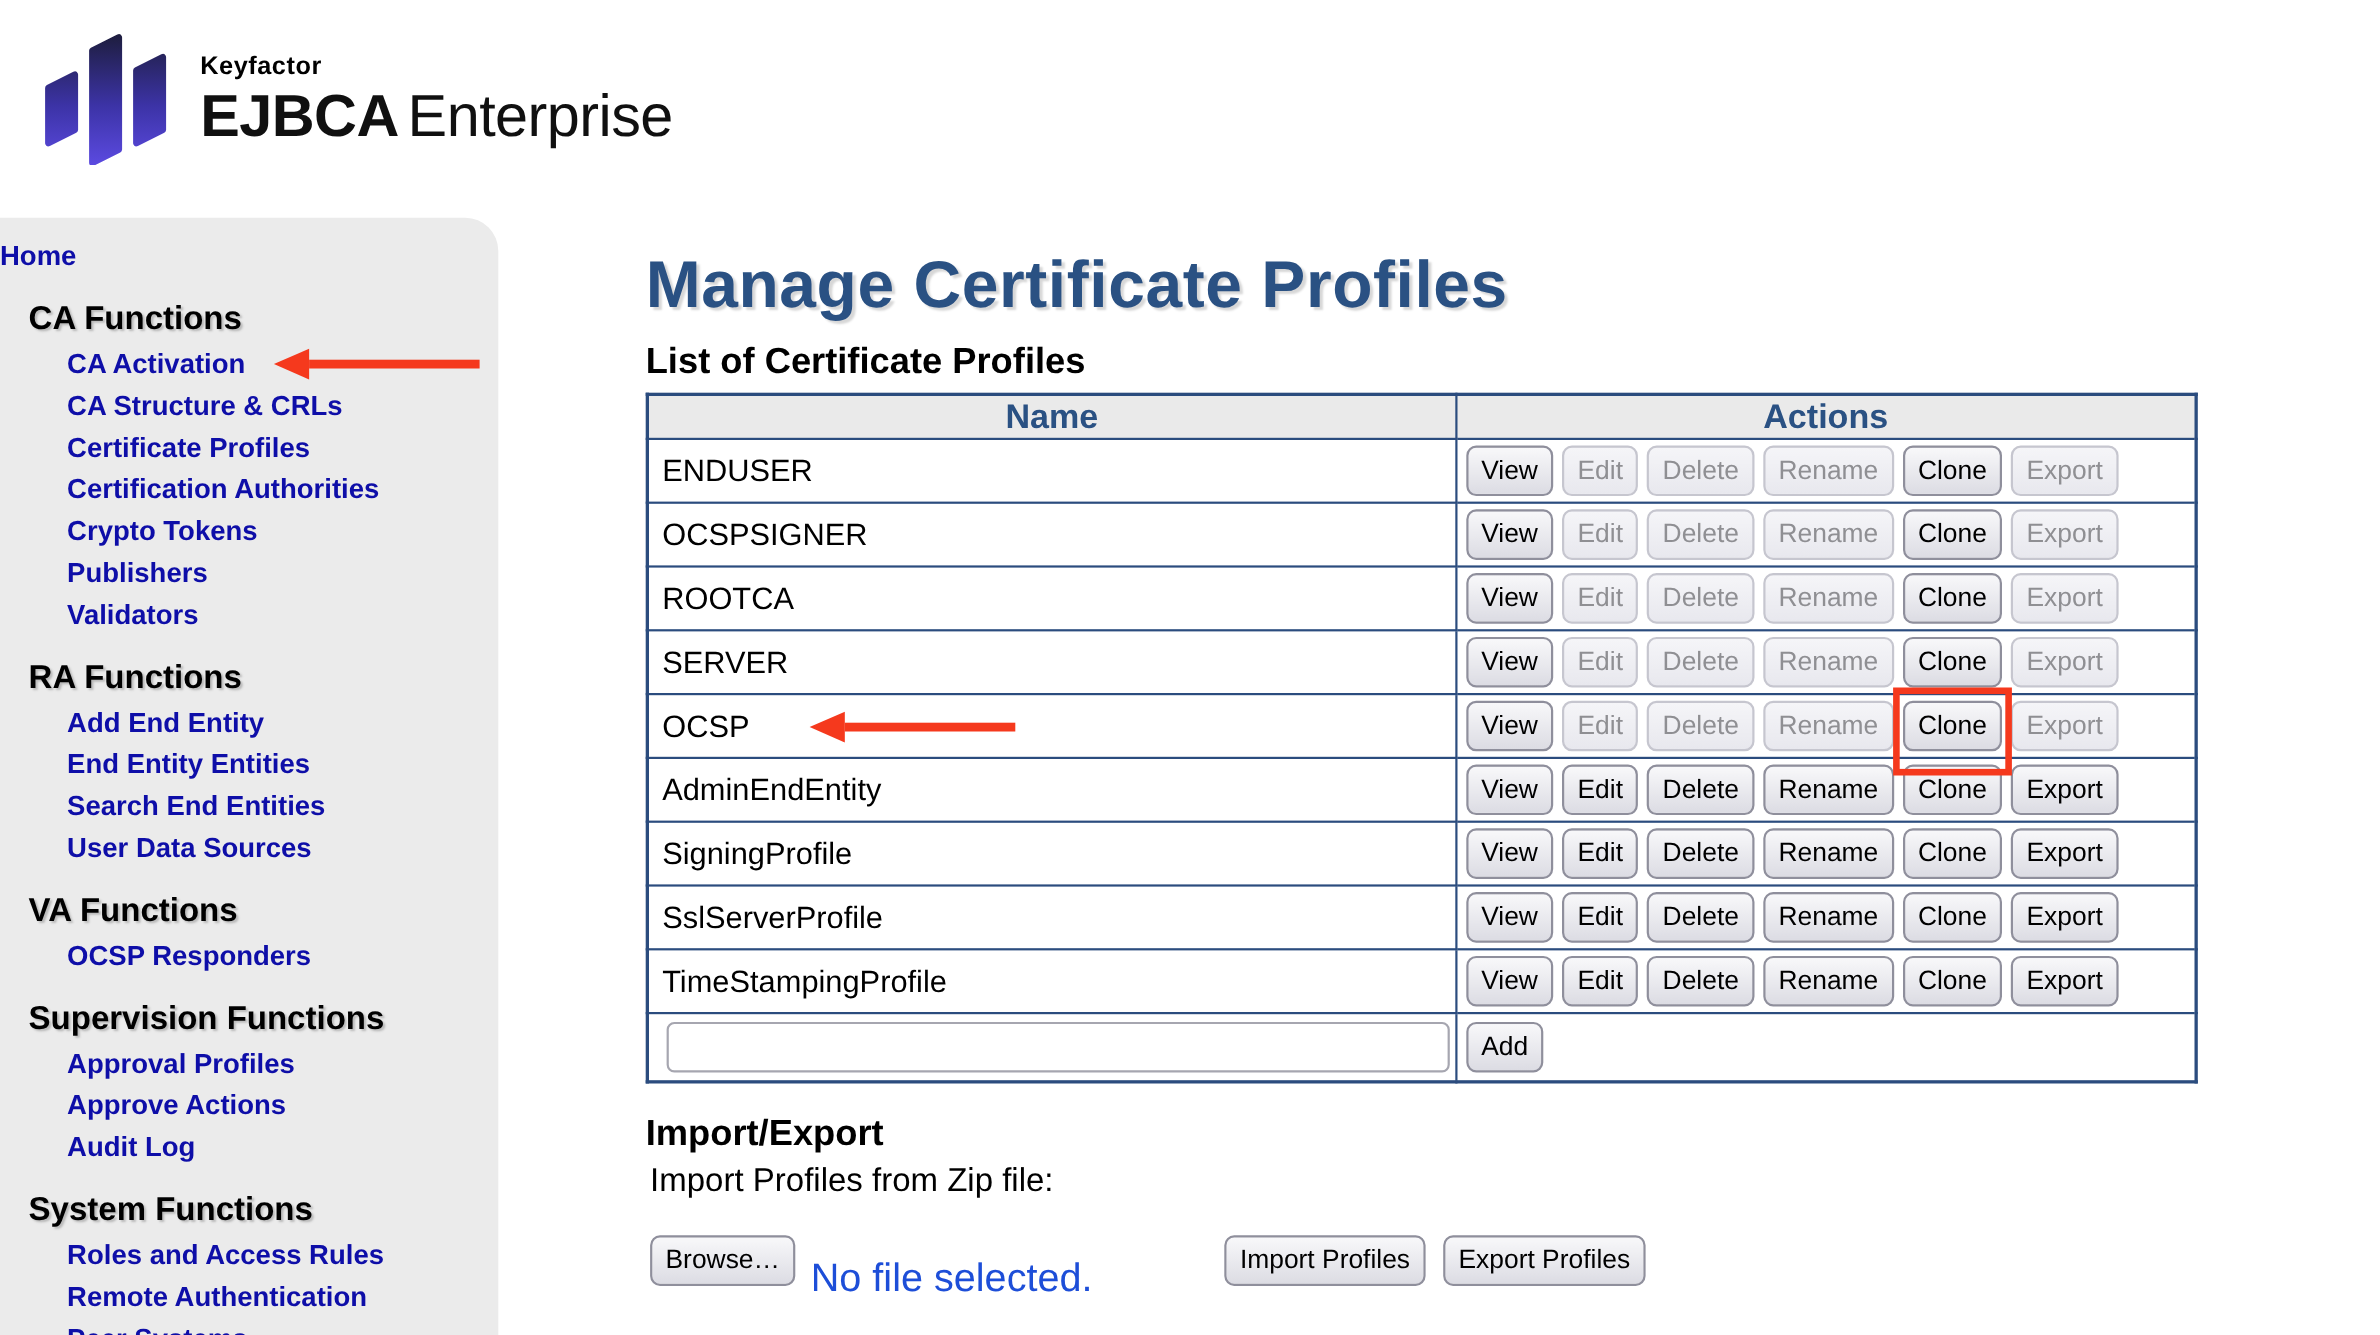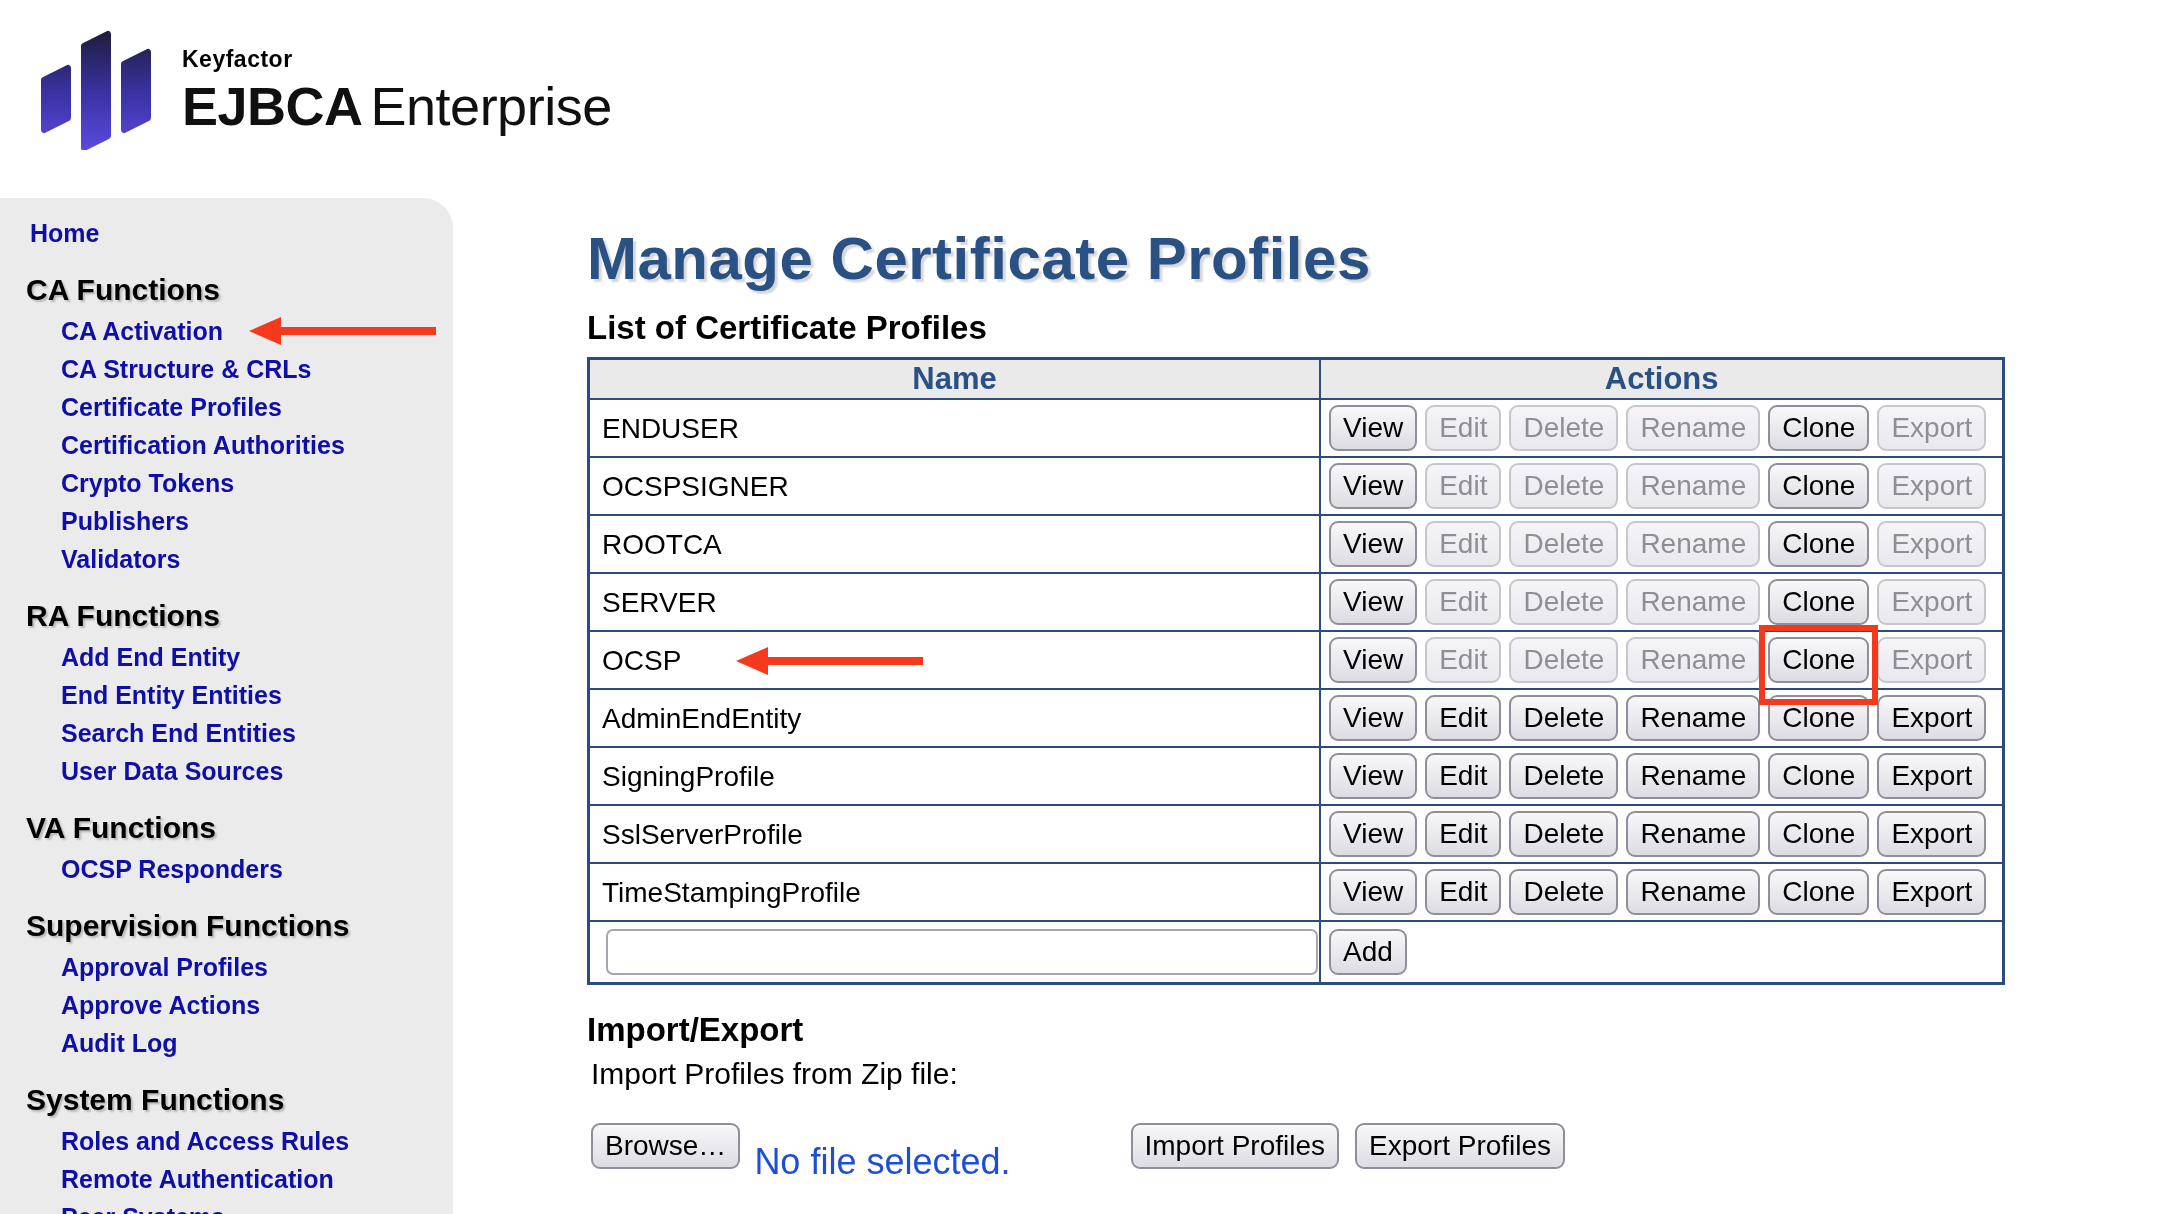--- a/index.html
+++ b/index.html
@@ -26,21 +26,21 @@
   .p-light{ font-weight:normal; margin-left:8px; }
 
   
   .sidebar{
     position:absolute; left:0; top:198px; width:453px; height:1016px;
     background:var(--sidebg); border-top-right-radius:30px;
     padding-top:16px; overflow:hidden;
   }
   .side-item{ display:flex; align-items:center; cursor:default; }
   .side-item.home, .side-item.link{ height:38px; font-weight:bold; font-size:25px; color:var(--linkblue); }
-  .side-item.home{ padding-left:30px; }
+  .side-item.home{ }
   .side-item.link{ padding-left:61px; }
   .side-item.header{
     height:44px; margin-top:16px; padding-left:26px;
     font-weight:bold; font-size:30px; color:#000; text-shadow:2px 2px 2px #b9b9b9;
   }
 
   
   .red-arrow{ display:inline-flex; align-items:center; margin-left:26px; }
   .arrow-head{ width:0; height:0; border-top:14px solid transparent; border-bottom:14px solid transparent; border-right:32px solid var(--red); }
   .arrow-shaft{ width:155px; height:8px; background:var(--red); }
@@ -65,21 +65,21 @@
     height:40px; background:#eaeaea; color:var(--steel);
     font-size:31px; font-weight:bold; text-align:center;
   }
   th.col-name{ width:735px; }
   td.name-cell{ font-size:28px; color:#000; padding-left:12px; height:58px; white-space:nowrap; }
   td.name-cell .red-arrow{ margin-left:55px; vertical-align:middle; }
   td.name-cell .profile-name{ vertical-align:middle; }
   td.actions-cell{ padding:5px 8px; white-space:nowrap; }
 
   .btn{
-    font-family:"Liberation Sans", sans-serif; font-size:28px; height:46px; padding:0 12px;
+    font-family:"Liberation Sans", sans-serif; font-size:24px; height:46px; padding:0 12px;
     border-radius:9px; background:linear-gradient(#f8f8fa,#dcdce3);
     margin-right:8px; vertical-align:middle; cursor:pointer;
   }
   .btn.enabled{ color:#000; border:2px solid #8f8f9c; }
   .btn.disabled{ color:#8f8f93; border:2px solid #c6c6cf; background:linear-gradient(#f5f5f8,#e8e8ee); }
 
   tr.add-row td{ height:62px; }
   #add-input{
     width:712px; height:46px; margin-left:4px; font-size:27px;
     border:2px solid #a6a6b0; border-radius:7px; padding:0 10px; outline:none;

